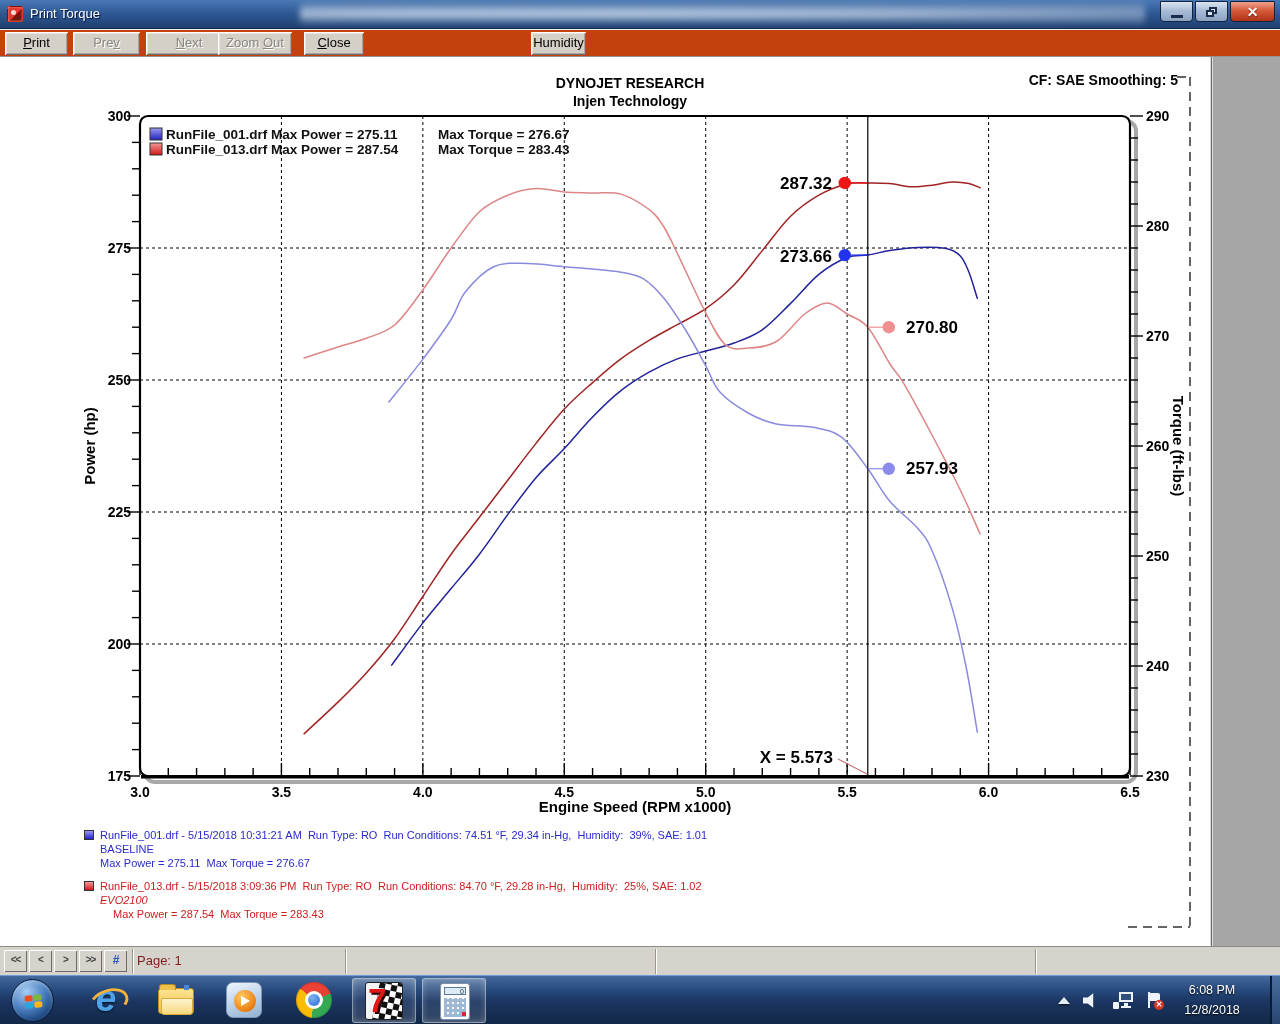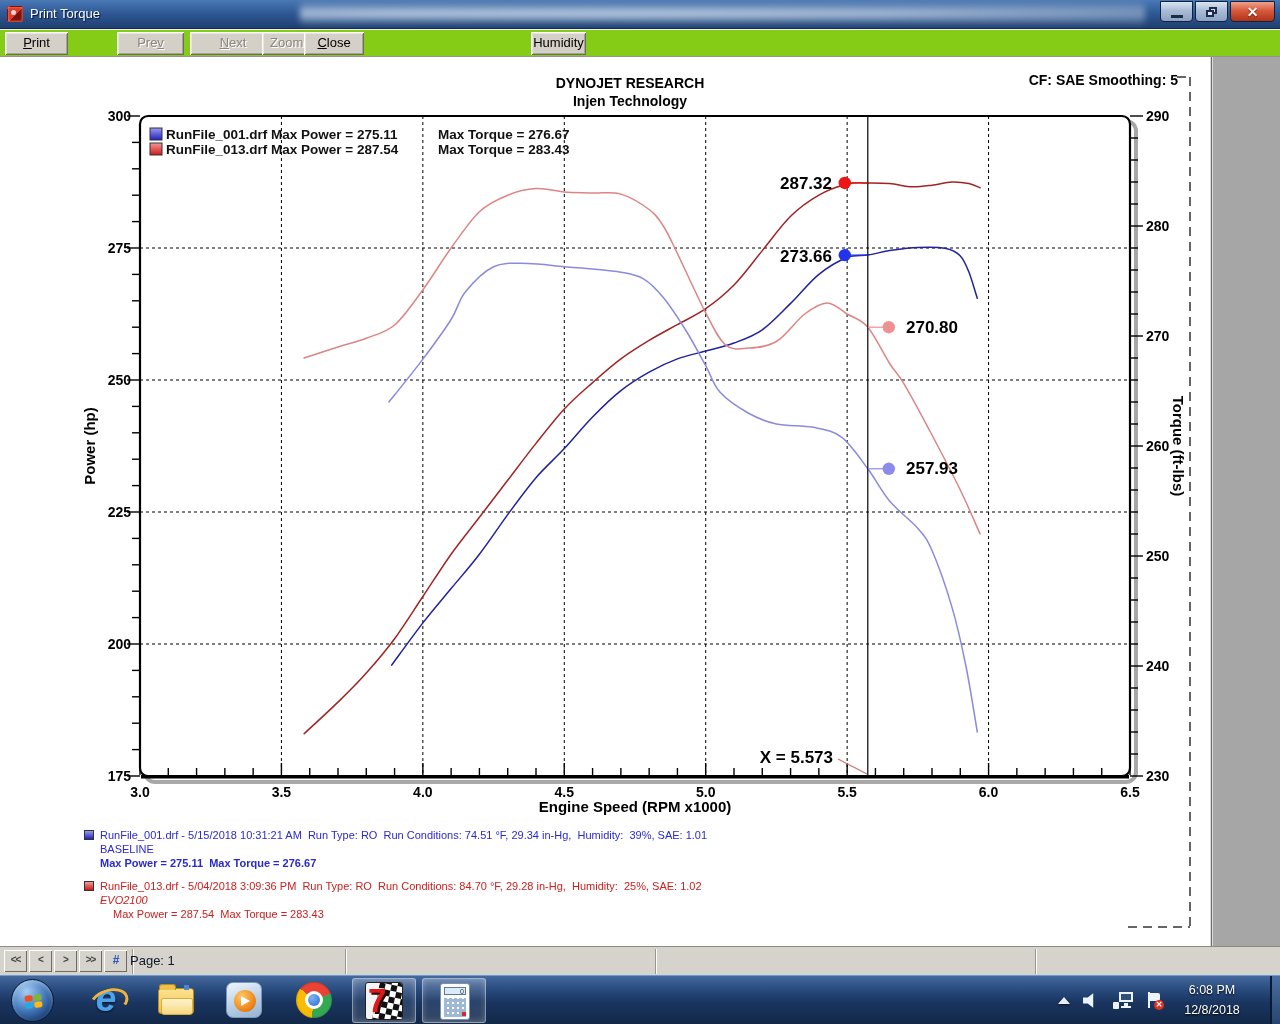--- a/index.html
+++ b/index.html
@@ -30,26 +30,26 @@
     background:linear-gradient(#dbe5f1,#a9bcd6 45%,#8ba3c2);display:flex;align-items:center;
     justify-content:center;color:#1c2c4a;font-size:12px;font-weight:bold;}
   .winbtn.close{width:45px;background:linear-gradient(#efa08c,#d75a3c 45%,#b03318);color:#fff;
     font-size:14px;text-shadow:0 1px 1px #5a0f00;}
   .glyph-min{width:12px;height:3px;background:#1c2c4a;margin-top:9px;}
   .glyph-restore{position:relative;width:11px;height:10px;}
   .glyph-restore .r1{position:absolute;right:0;top:0;width:8px;height:7px;border:2px solid #1c2c4a;background:#dbe5f1;}
   .glyph-restore .r2{position:absolute;left:0;bottom:0;width:8px;height:7px;border:2px solid #1c2c4a;background:#dbe5f1;}
 
   
-  .toolbar{position:absolute;left:0;top:29px;width:1280px;height:28px;background:#84cc16;
+  .toolbar{position:absolute;left:0;top:29px;width:1280px;height:28px;background:#c2410c;
     border-top:1px solid #f2f0ec;border-bottom:1px solid #97938c;}
   .tbtn{position:absolute;top:2px;height:23px;background:#d4d0c8;color:#000;font-size:13px;
     text-align:center;line-height:21px;
     box-shadow:inset 1px 1px 0 #ffffff, inset -1px -1px 0 #6f6b64, inset 2px 2px 0 #e8e5df, inset -2px -2px 0 #a9a49b;}
-  .tbtn.disabled{color:#8a8680;text-shadow:1px 1px 0 #fff;margin-left:44px;}
+  .tbtn.disabled{color:#8a8680;text-shadow:1px 1px 0 #fff;}
   .chk{position:absolute;left:375px;top:36px;width:13px;height:13px;background:#fff;
     border-top:1px solid #6f6b64;border-left:1px solid #6f6b64;
     border-bottom:1px solid #fff;border-right:1px solid #fff;
     box-shadow:inset 1px 1px 0 #40403d;}
   .chklabel{position:absolute;left:394px;top:34px;font-size:13px;color:#000;}
 
   
   .preview{position:absolute;left:0;top:57px;width:1280px;height:889px;background:#fff;}
   svg text{font-family:"Liberation Sans",sans-serif;}
   .hdr{font-size:14px;font-weight:bold;fill:#000;}
@@ -66,21 +66,21 @@
   .run-red{color:#cc2020;}
 
   
   .statusbar{position:absolute;left:0;top:946px;width:1280px;height:29px;background:#d6d3cc;
     border-top:1px solid #8e8b84;}
   .sbtn{position:absolute;top:3px;width:23px;height:22px;background:#d6d3cc;font-size:10px;
     font-weight:bold;color:#444;text-align:center;line-height:20px;letter-spacing:-1px;
     box-shadow:inset 1px 1px 0 #ffffff, inset -1px -1px 0 #6f6b64;}
   .sbtn.pagenum{color:#2a55bb;font-size:12px;}
   .sep{position:absolute;top:2px;width:1px;height:25px;background:#9a968e;box-shadow:1px 0 0 #fff;}
-  .pagelabel{position:absolute;left:130px;top:6px;font-size:13px;color:#0f172a;}
+  .pagelabel{position:absolute;left:137px;top:6px;font-size:13px;color:#7f1d1d;}
 
   
   .taskbar{position:absolute;left:0;top:975px;width:1280px;height:49px;
     background:linear-gradient(180deg,#44699c 0%,#27497c 30%,#1a3560 55%,#122848 100%);
     border-top:1px solid #6f9bd4;}
   .orb{position:absolute;left:11px;top:3px;width:43px;height:43px;border-radius:50%;
     background:radial-gradient(circle at 35% 28%,#a6cdf4,#4a7fc0 45%,#1d457e 75%,#0d2750);
     border:1px solid #081c38;box-shadow:inset 0 2px 4px #ffffff66;}
   .flag{position:absolute;left:13px;top:15px;width:17px;height:13px;display:grid;
     grid-template-columns:1fr 1fr;grid-template-rows:1fr 1fr;gap:1px;transform:rotate(-6deg);}
@@ -386,25 +386,25 @@
         <line x1="838" y1="702" x2="867" y2="717" stroke="#cc7777" stroke-width="1.2"></line>
         <text class="ann" x="833" y="706" text-anchor="end">X = 5.573</text>
       </g>
     </svg>
 
     
     <div>
       <div class="run-sq" style="left:84px;top:773px;background:linear-gradient(#9a9af2,#2222bb);"></div>
       <div class="run-block run-blue" style="left:100px;top:771px;">RunFile_001.drf - 5/15/2018 10:31:21 AM  Run Type: RO  Run Conditions: 74.51 °F, 29.34 in-Hg,  Humidity:  39%, SAE: 1.01</div>
       <div class="run-block run-blue" style="left:100px;top:785px;">BASELINE</div>
-      <div class="run-block run-blue" style="left:100px;top:799px;font-weight:bold;">Max Power = 275.11  Max Torque = 276.67</div>
+      <div class="run-block run-blue" style="left:100px;top:799px;">Max Power = 275.11  Max Torque = 276.67</div>
     </div>
     <div>
       <div class="run-sq" style="left:84px;top:824px;background:linear-gradient(#f29a9a,#d01818);"></div>
-      <div class="run-block run-red" style="left:100px;top:822px;">RunFile_013.drf - 5/04/2018 3:09:36 PM  Run Type: RO  Run Conditions: 84.70 °F, 29.28 in-Hg,  Humidity:  25%, SAE: 1.02</div>
+      <div class="run-block run-red" style="left:100px;top:822px;">RunFile_013.drf - 5/15/2018 3:09:36 PM  Run Type: RO  Run Conditions: 84.70 °F, 29.28 in-Hg,  Humidity:  25%, SAE: 1.02</div>
       <div class="run-block run-red" style="left:100px;top:836px;font-style:italic;">EVO2100</div>
       <div class="run-block run-red" style="left:100px;top:850px;margin-left:13px;">Max Power = 287.54  Max Torque = 283.43</div>
     </div>
   </div>
 
   <div class="statusbar">
     <div class="sbtn" style="left:4px;">&lt;&lt;</div>
     <div class="sbtn" style="left:29px;">&lt;</div>
     <div class="sbtn" style="left:54px;">&gt;</div>
     <div class="sbtn" style="left:79px;">&gt;&gt;</div>

